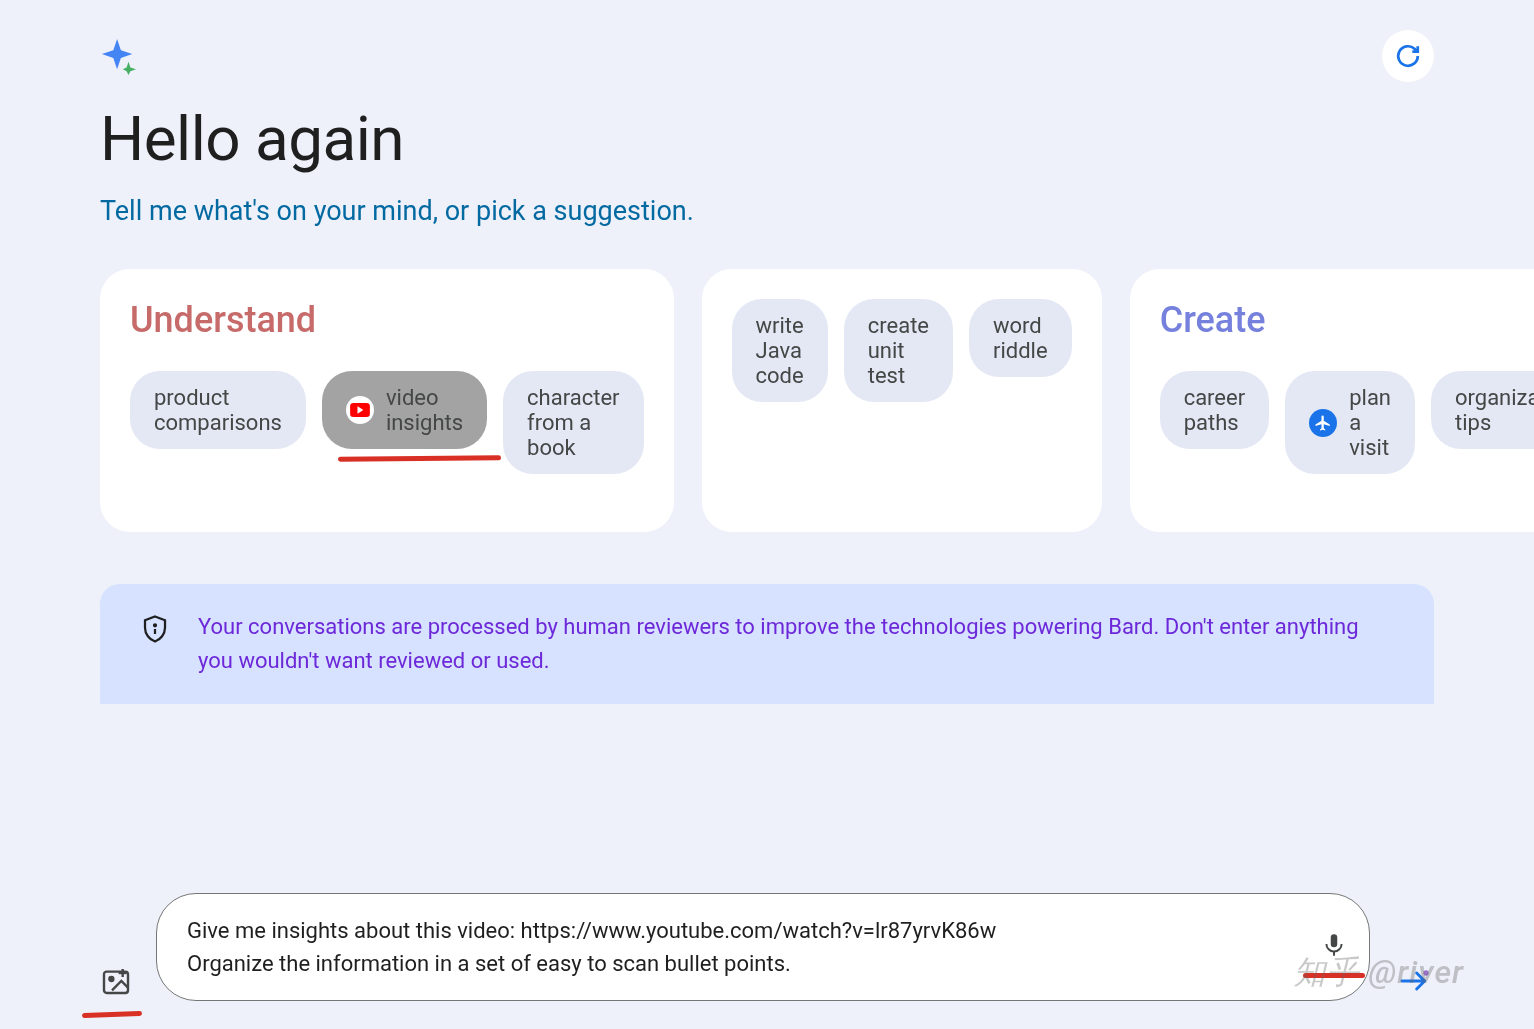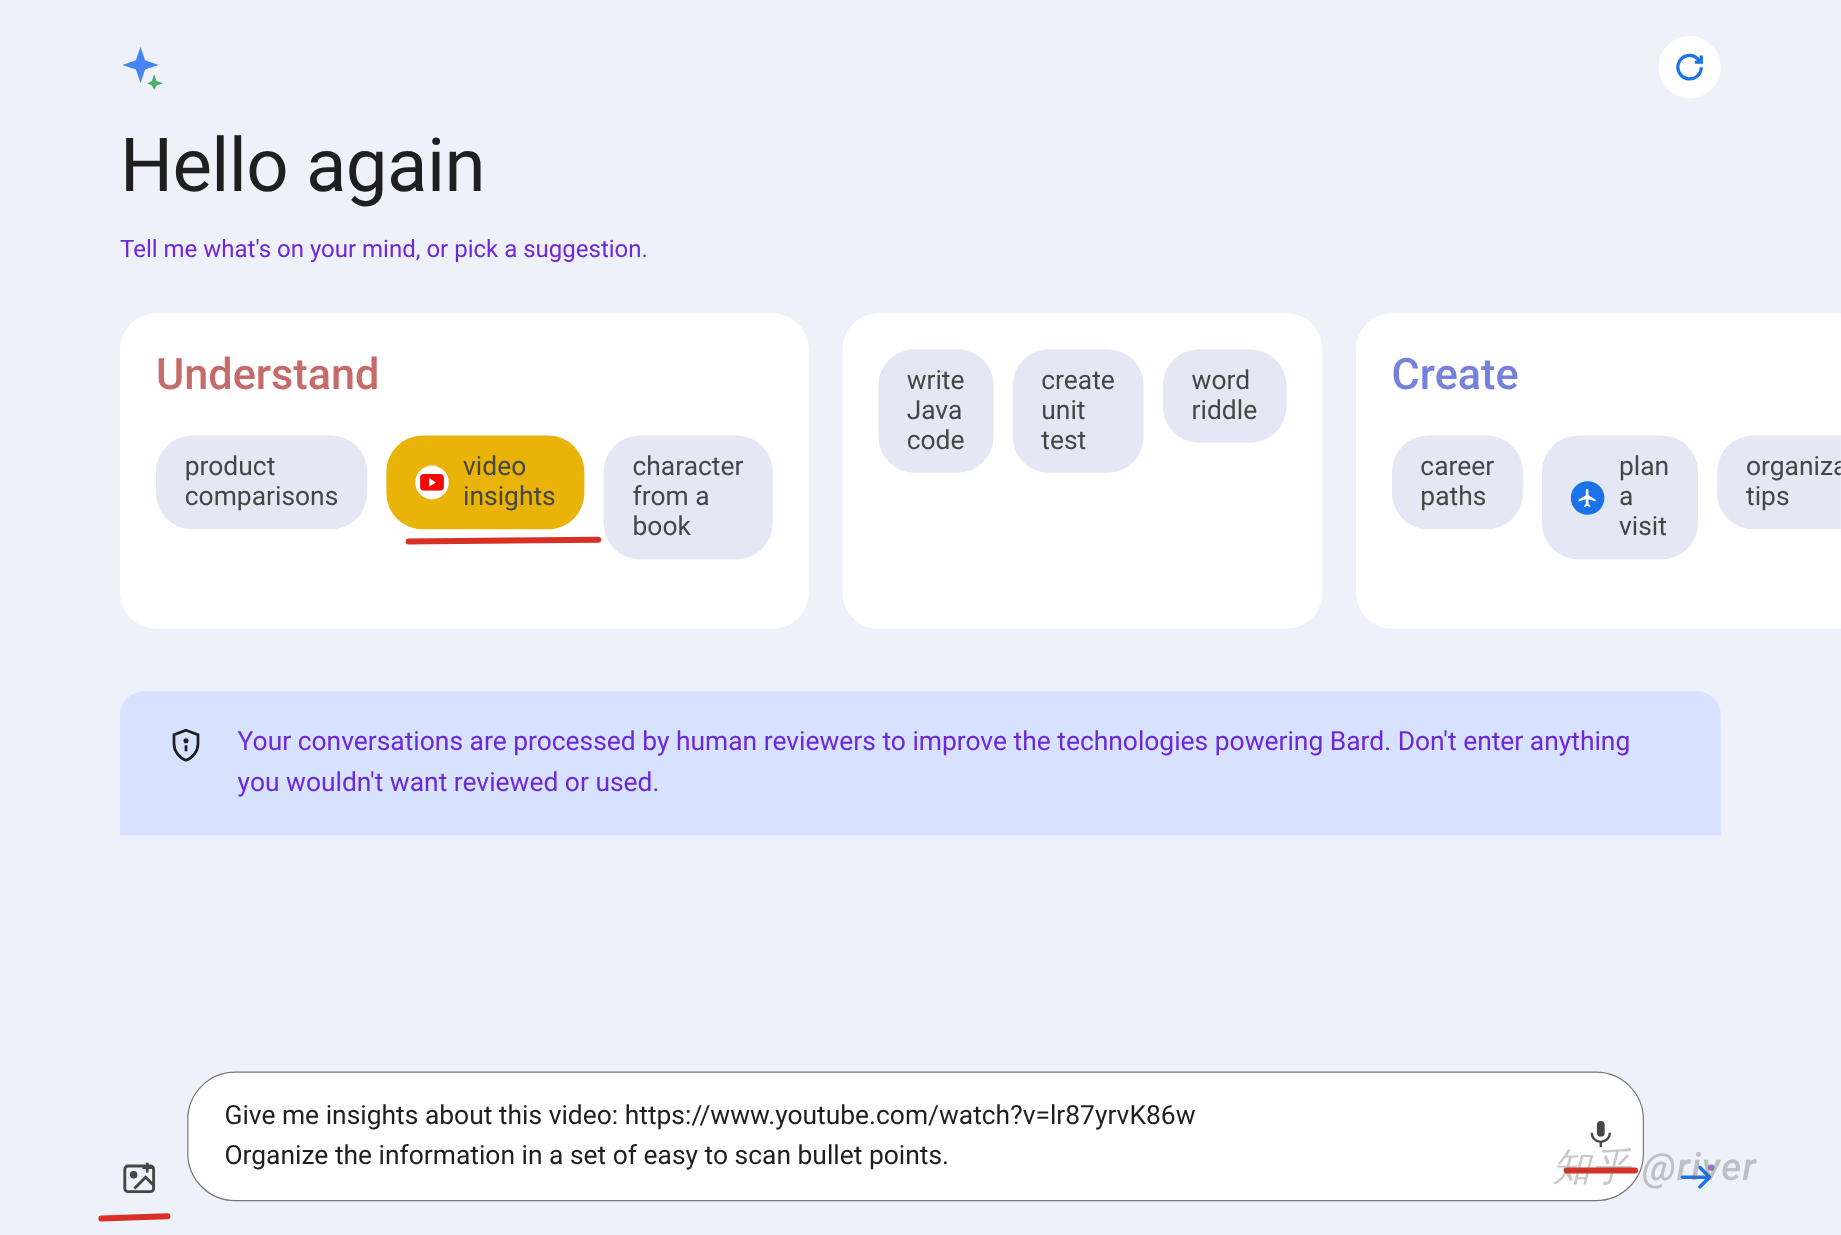--- a/index.html
+++ b/index.html
@@ -10,30 +10,30 @@
   height:1029px;
   overflow:hidden;
   position:relative;
 }
 .main { background:#eef1fa; border-radius:28px; margin:0 20px; padding:30px 80px 0; height:100%; position:relative; }
 .logo-row { display:flex; align-items:center; justify-content:space-between; margin-bottom:20px; }
 .sparkle-logo { width:38px; height:38px; }
 .reset-btn { width:52px; height:52px; background:#fff; border-radius:50%; display:flex; align-items:center; justify-content:center; cursor:pointer; }
 .reset-btn svg { width:26px; height:26px; }
 h1.greeting { font-size:62px; font-weight:400; color:#1f1f1f; margin-bottom:20px; letter-spacing:-0.5px; }
-.subtitle { font-size:20px; color:#6d28d9; font-weight:400; margin-bottom:42px; }
+.subtitle { font-size:27px; color:#0369a1; font-weight:400; margin-bottom:42px; }
 .cards { display:flex; gap:28px; }
 .card { background:#fff; border-radius:30px; flex:1; padding:30px 30px 58px; }
 .card h2 { font-size:36px; font-weight:500; margin-bottom:30px; }
 .card-understand h2 { color:#c76a6a; }
 .card-create h2 { color:#a188c2; }
 .card-explore h2 { color:#7681dd; }
 .chips { display:flex; flex-direction:row; align-items:flex-start; gap:16px; }
 .chip { background:#e4e8f4; border-radius:30px; padding:14px 24px; font-size:22px; color:#444746; cursor:pointer; display:flex; align-items:center; gap:12px; position:relative; }
-.chip.active { background:#eab308; }
+.chip.active { background:#a3a3a3; }
 .chip .chip-icon { width:28px; height:28px; border-radius:50%; display:flex; align-items:center; justify-content:center; flex-shrink:0; }
 .icon-youtube { background:#fff; }
 .icon-youtube svg { width:20px; height:14px; }
 .icon-plane { background:#1a73e8; }
 .icon-plane svg { width:18px; height:18px; }
 .underline-red { position:absolute; left:16px; right:-14px; bottom:-12px; height:5px; background:#d93025; border-radius:3px; transform:rotate(-0.5deg); }
 .notice { background:#d6e2ff; margin-top:52px; border-radius:20px 20px 0 0; padding:26px 40px; display:flex; gap:28px; align-items:flex-start; }
 .notice svg { width:30px; height:30px; flex-shrink:0; margin-top:4px; }
 .notice-text { font-size:22px; color:#6d28d9; line-height:1.55; }
 .input-row { position:absolute; bottom:28px; left:80px; right:80px; display:flex; align-items:flex-end; gap:24px; }

